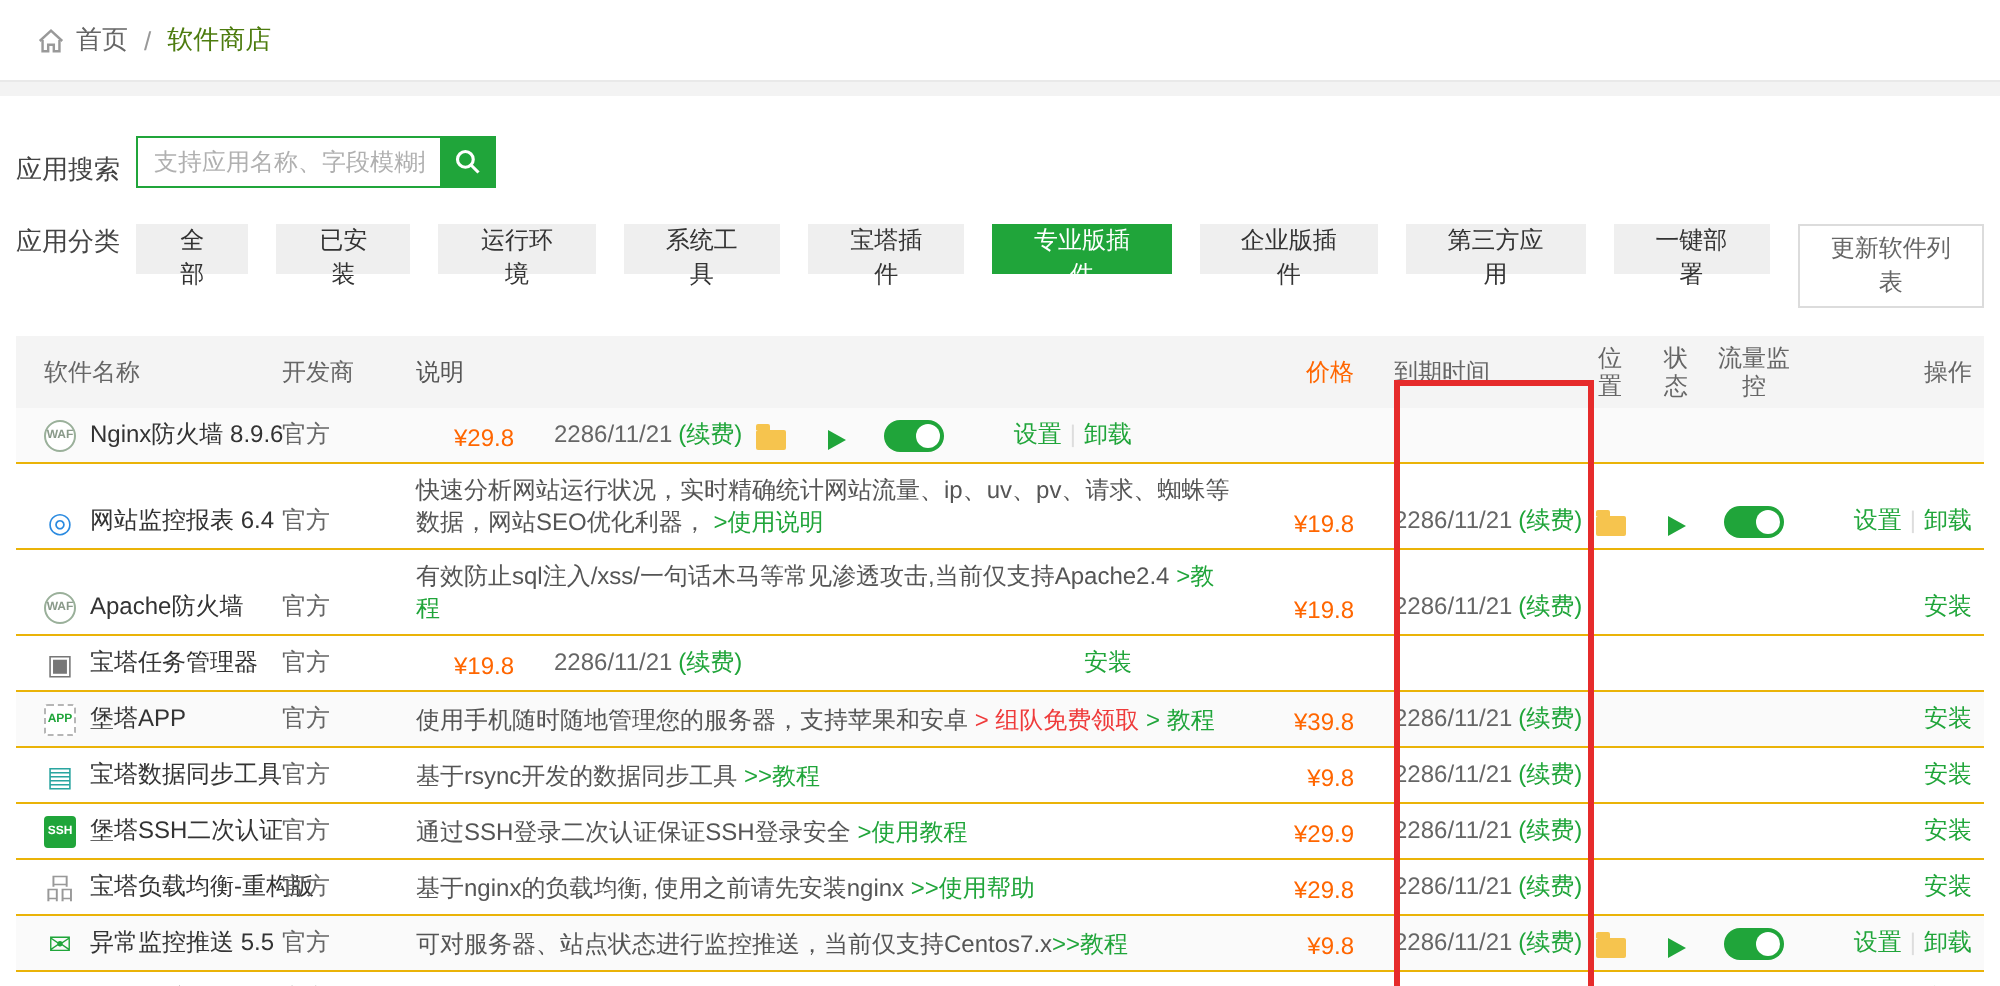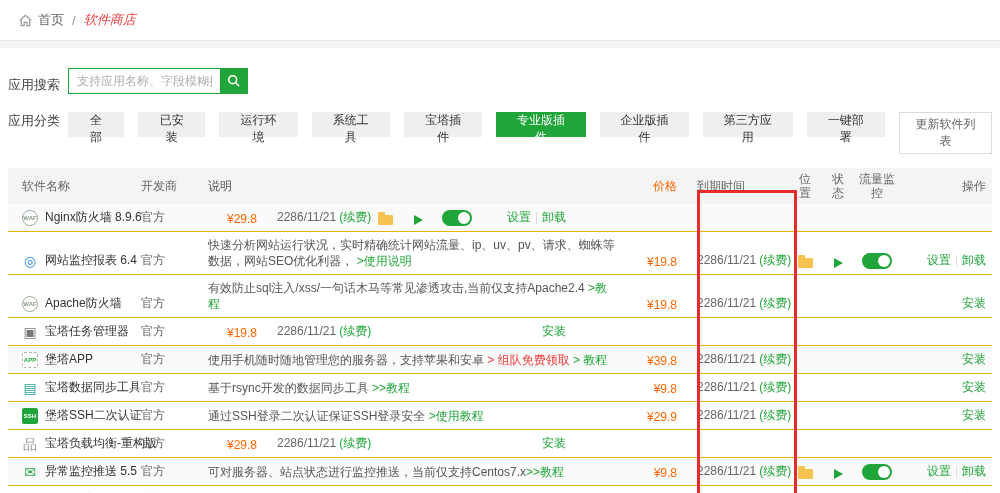--- a/index.html
+++ b/index.html
@@ -4,21 +4,21 @@
 <style>
   * { box-sizing: border-box; margin: 0; padding: 0; }
   html,body { width:1000px; height:493px; overflow:hidden; background:#fff;
     font-family:"Liberation Sans","DejaVu Sans",sans-serif; position:relative; }
 
   
   .crumb-bar { height:40px; display:flex; align-items:center; padding:0 18px; background:#fff; }
   .crumb-bar .home-ico { margin-right:5px; display:inline-flex; }
   .crumb-home { font-size:13px; color:#666; }
   .crumb-sep { font-size:13px; color:#999; margin:0 8px; }
-  .crumb-cur { font-size:13px; color:#ef4444;font-style:italic; }
+  .crumb-cur { font-size:13px; color:#4d7c0f; }
   .band { height:8px; background:#f3f3f3; border-top:1px solid #e9e9e9; }
 
   
   .search-row { margin:20px 8px 0 8px; display:flex; align-items:flex-end; }
   .row-label { width:60px; font-size:13px; color:#444; flex:0 0 60px; }
   .search-input { width:152px; height:26px; border:1px solid #20a53a; border-right:none;
     padding:0 8px; font-size:12px; color:#333; outline:none; }
   .search-input::placeholder { color:#b0b0b0; }
   .search-btn { width:28px; height:26px; background:#20a53a; border:none; cursor:pointer;
     display:inline-flex; align-items:center; justify-content:center; }
@@ -273,20 +273,21 @@
   </div>
 
   <div class="trow">
     <span class="col-name">
       <span class="app-icon">
             <span class="icon-glyph" style="color: rgb(153, 153, 153);">品</span>
           </span>
       <span class="app-name r-name">宝塔负载均衡-重构版</span>
     </span>
     <span class="col-dev r-dev">官方</span>
+    <span class="col-desc r-desc"><span class="seg-n">基于nginx的负载均衡, 使用之前请先安装nginx </span><span class="seg-g">&gt;&gt;使用帮助</span></span>
     <span class="col-price r-price">¥29.8</span>
     <span class="col-date">
       <span class="r-expire">2286/11/21</span><span class="renew r-renew">(续费)</span>
     </span>
     <span class="col-pos r-pos"></span>
     <span class="col-stat r-stat"></span>
     <span class="col-home r-home"></span>
     <span class="col-ops r-ops"><a class="op-link">安装</a></span>
   </div>
 

